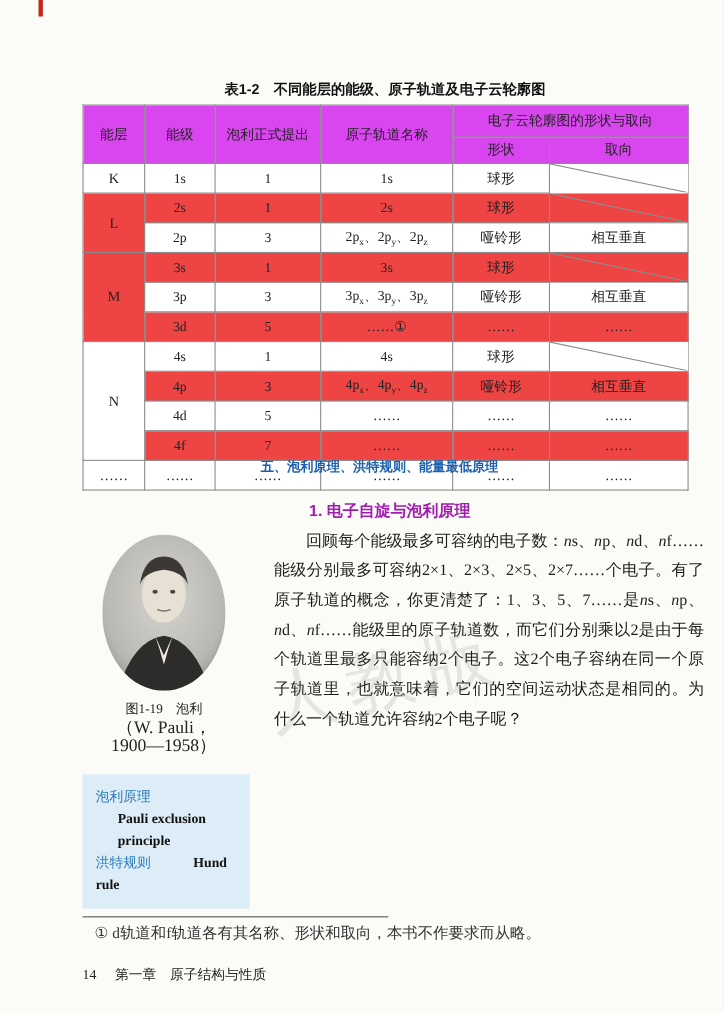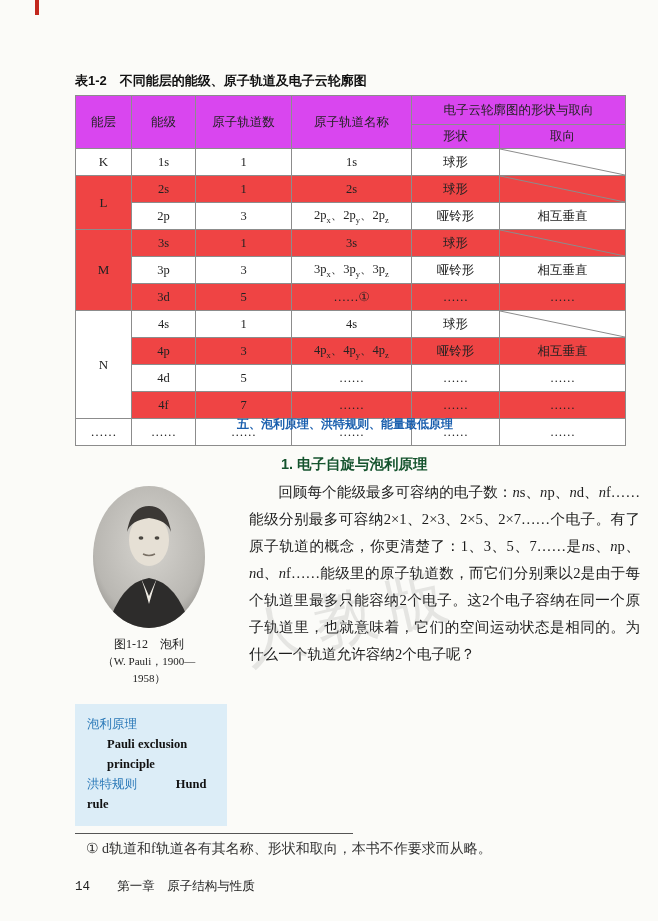--- a/index.html
+++ b/index.html
@@ -6,21 +6,21 @@
   .page {
     position:relative; width:658px; height:921px; margin:0 auto;
     background:#fbfbf8; overflow:hidden;
     font-family:"Liberation Serif", serif; color:#222;
   }
   .corner-mark { position:absolute; left:35px; top:0; width:4px; height:15px; background:#c2281e; }
 
   
   .table-caption {
     position:absolute; top:72px; left:75px; width:550px;
-    text-align:left; font-family:"Liberation Sans", sans-serif;
+    text-align:center; font-family:"Liberation Sans", sans-serif;
     font-weight:bold; font-size:13px; color:#111;
   }
   table.orbital {
     position:absolute; top:95px; left:75px; width:550px;
     border-collapse:collapse; table-layout:fixed;
     font-size:12.5px; color:#222;
   }
   table.orbital th, table.orbital td {
     border:1px solid #8c8c8c; text-align:center; vertical-align:middle;
     padding:2px 2px; font-weight:normal; height:22px; background:#fff;
@@ -36,49 +36,49 @@
 
   
   .section-title {
     position:absolute; top:416px; left:237px; width:392px;
     font-family:"Liberation Sans", sans-serif; font-weight:bold;
     font-size:12px; color:#1a5fae;
   }
   .subsection-title {
     position:absolute; top:455px; left:281px;
     font-family:"Liberation Sans", sans-serif; font-weight:bold;
-    font-size:14.5px; color:#14532d;
+    font-size:14.5px; color:#a21caf;
   }
   .body-text {
     position:absolute; top:479px; left:237px; width:391px;
     font-size:14.6px; line-height:27px; text-align:justify; color:#1c1c1c;margin-left:12px;
   }
   .body-text p { margin:0; text-indent:2em; }
   .body-text .i { font-style:italic; }
   .body-text .term { color:#1a5fae; font-weight:bold; font-family:"Liberation Sans", sans-serif; font-size:13.8px; }
 
   
   .photo-block { position:absolute; top:486px; left:90px; width:118px; text-align:center; }
   .photo-block svg { display:block; margin:0 auto; }
   .photo-caption { font-size:12px; color:#222; margin-top:8px; line-height:17px; }
-  .photo-caption .sub { font-size:11px; }
+  .photo-caption .sub { font-size:16px; }
 
   .term-box {
     position:absolute; top:704px; left:75px; width:152px;
     background:#dcedf7; padding:10px 10px 12px 12px; box-sizing:border-box;
     line-height:20px; font-size:12.5px;
   }
   .term-box .zh { color:#2b79b8; font-family:"Liberation Sans", sans-serif; }
   .term-box .en { font-weight:bold; color:#111; font-family:"Liberation Serif", serif;margin-left:20px; }
 
   
   .footnote-rule { position:absolute; top:833px; left:75px; width:278px; border-top:1px solid #555; }
   .footnote { position:absolute; top:840px; left:86px; width:520px; font-size:14px; color:#333; }
   .page-footer { position:absolute; top:878px; left:75px; font-size:12.5px; color:#222; }
-  .page-footer .num { margin-right:24px;font-family:Liberation Mono, monospace; }
+  .page-footer .num { margin-right:14px; }
 
   .watermark {
     position:absolute; top:575px; left:242px;
     font-size:62px; letter-spacing:10px; color:#777; opacity:0.16;
     transform:rotate(-13deg); font-family:"Liberation Serif", serif;
     pointer-events:none; white-space:nowrap;
   }
 </style>
 </head>
 <body>
@@ -95,21 +95,21 @@
         <col style="width:64px">
         <col style="width:96px">
       <col style="width:120px">
         <col style="width:88px">
         <col style="width:126px">
     </colgroup>
     <thead>
       <tr>
         <th rowspan="2">能层</th>
         <th rowspan="2">能级</th>
-        <th rowspan="2">原子轨道数</th>
+        <th rowspan="2">泡利正式提出</th>
         <th rowspan="2">原子轨道名称</th>
         <th colspan="2">电子云轮廓图的形状与取向</th>
       </tr>
       <tr>
         <th>形状</th>
         <th>取向</th>
       </tr>
     </thead>
     <tbody>
       <tr>
@@ -237,21 +237,21 @@
         <path d="M14 142 Q28 96 56 92 Q84 96 98 142 Z" fill="#2d2c2b"></path>
         <path d="M48 92 L56 110 L64 92 L60 104 L56 118 L52 104 Z" fill="#efece4"></path>
         <ellipse cx="56" cy="54" rx="20" ry="26" fill="#e6e0d5"></ellipse>
         <path d="M34 46 Q38 20 56 20 Q74 20 78 46 Q74 34 56 32 Q38 34 34 46 Z" fill="#3b3835"></path>
         <ellipse cx="48" cy="52" rx="2.4" ry="1.8" fill="#4a4641"></ellipse>
         <ellipse cx="64" cy="52" rx="2.4" ry="1.8" fill="#4a4641"></ellipse>
         <path d="M50 68 Q56 71 62 68" stroke="#7a7166" stroke-width="1.4" fill="none"></path>
       </g>
     </svg>
     <div class="photo-caption">
-      <div>图1-12　泡利</div>
+      <div>图1-19　泡利</div>
       <div class="sub">（W. Pauli，1900—1958）</div>
     </div>
   </div>
 
   <div class="term-box">
     <div class="zh">泡利原理</div>
     <div class="en">Pauli exclusion principle</div>
     <div>
       <span class="zh">洪特规则</span>
       <span>　</span>

